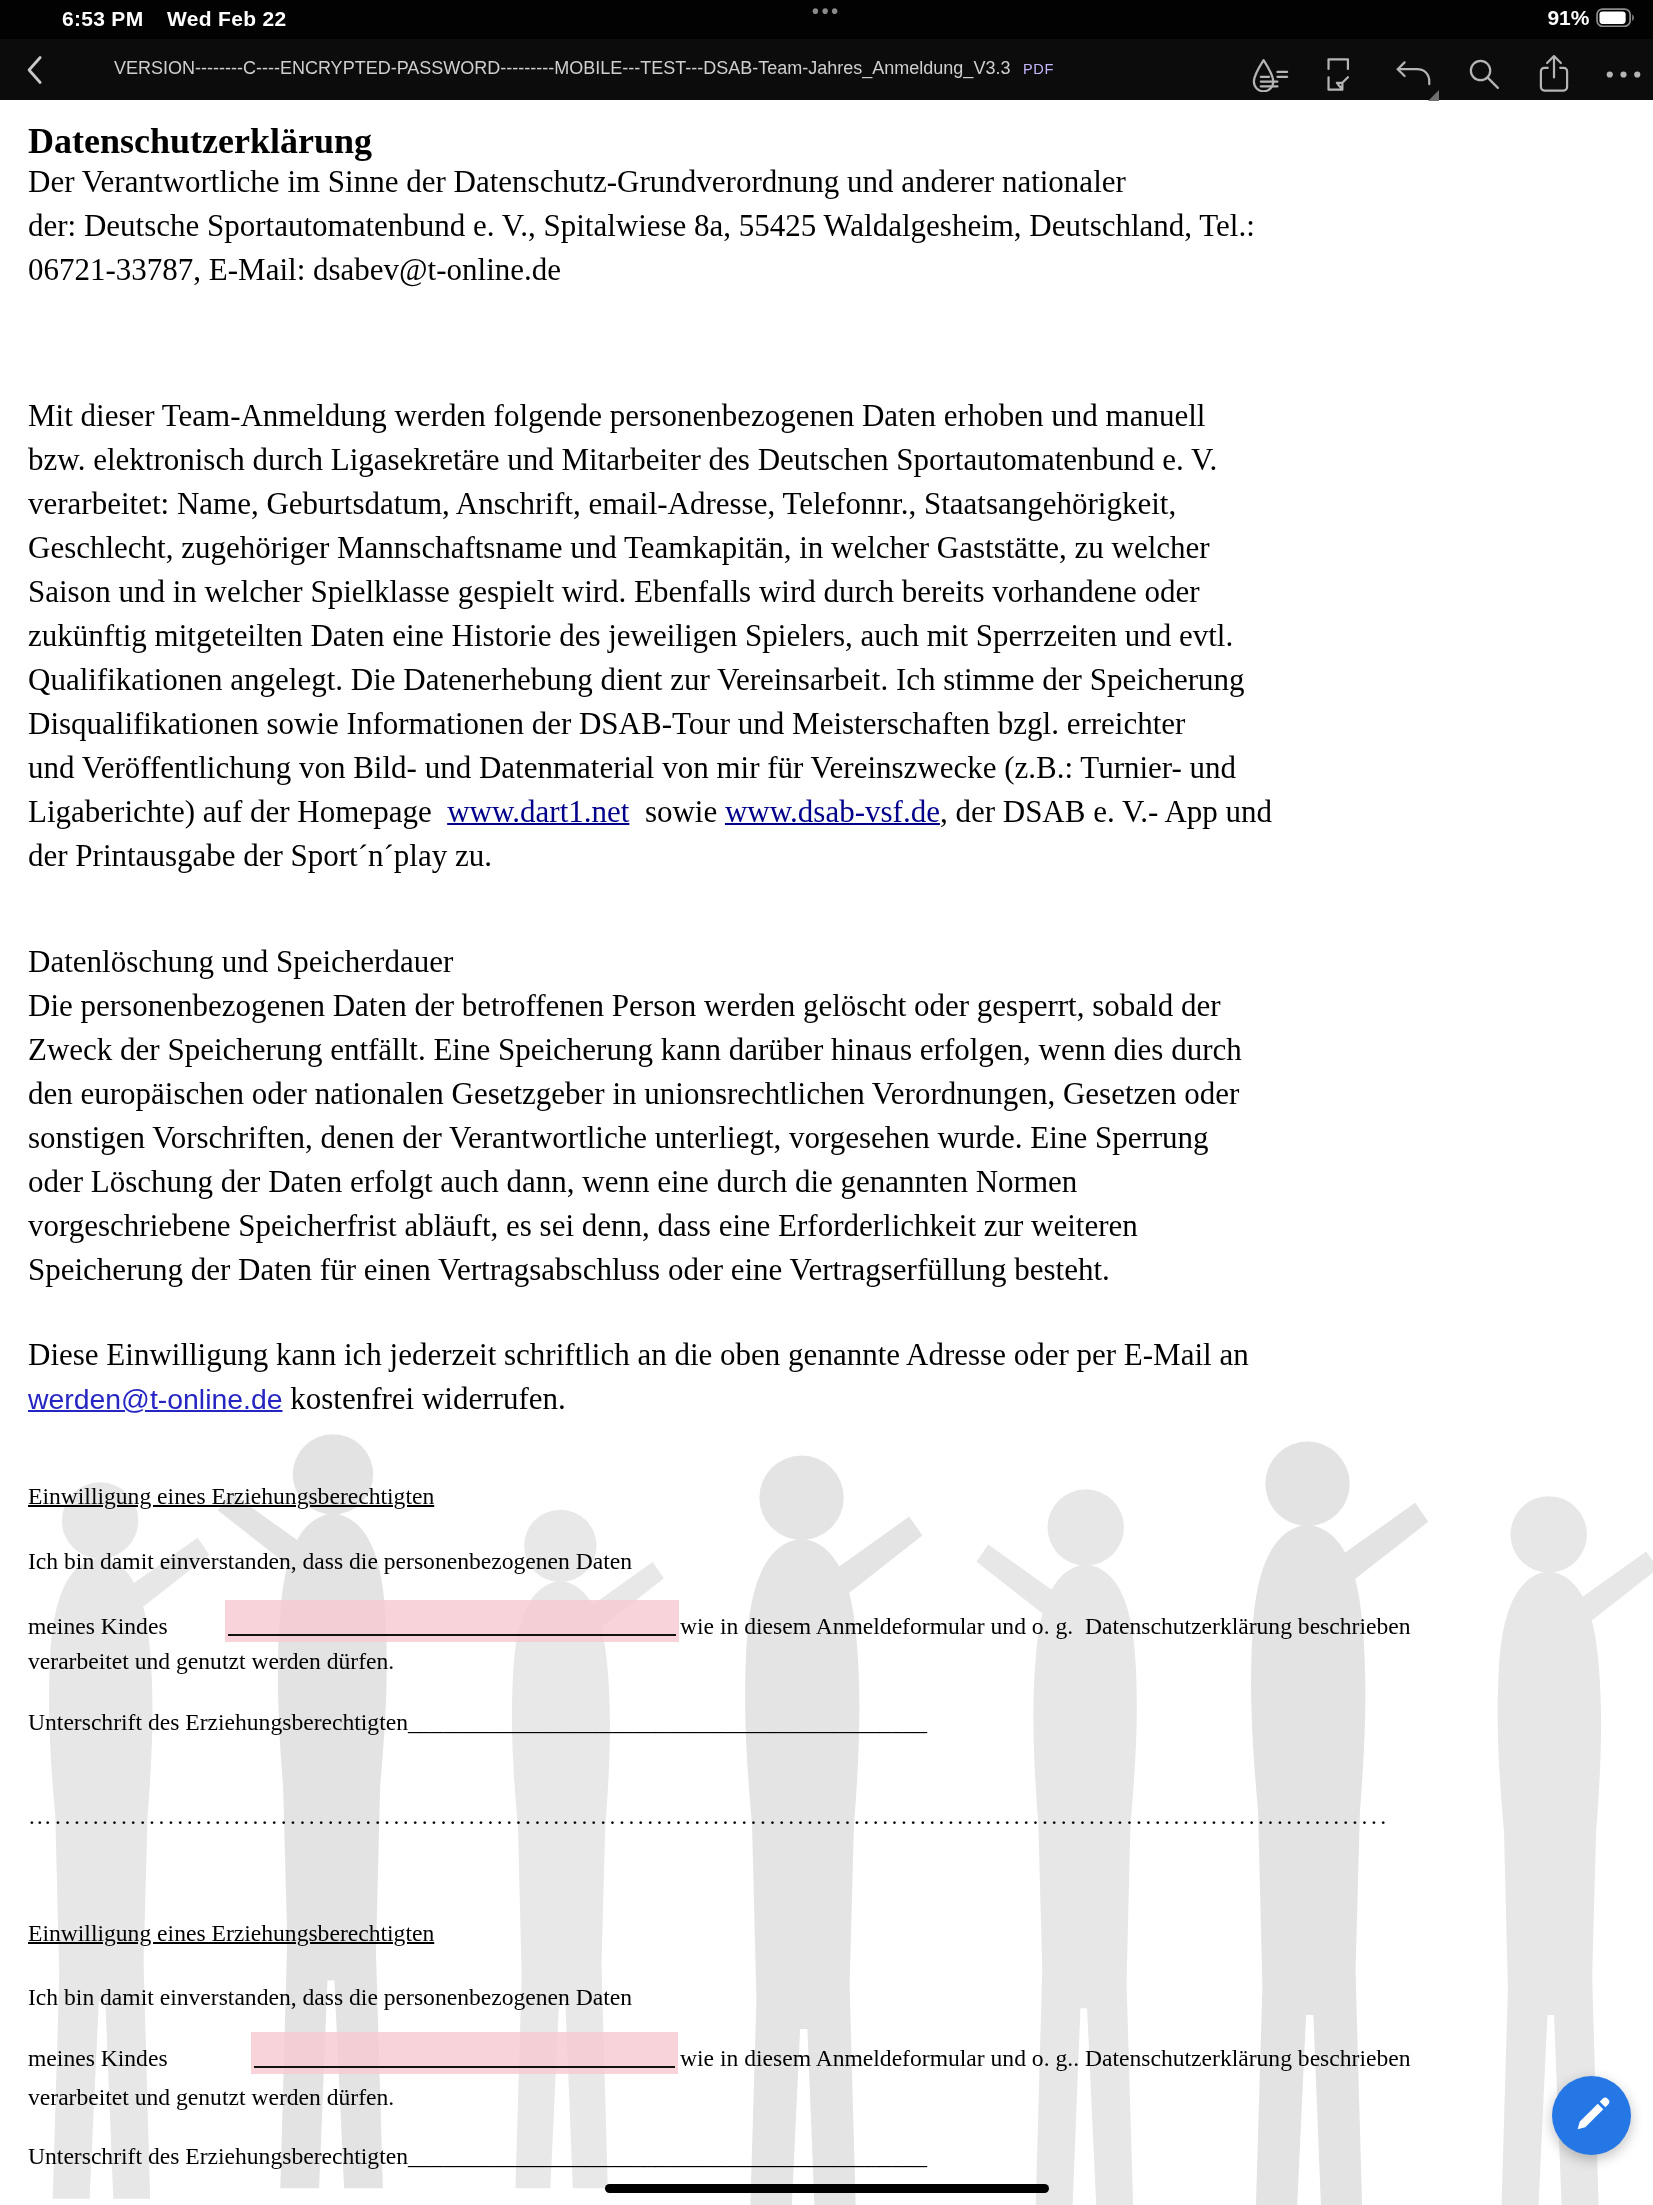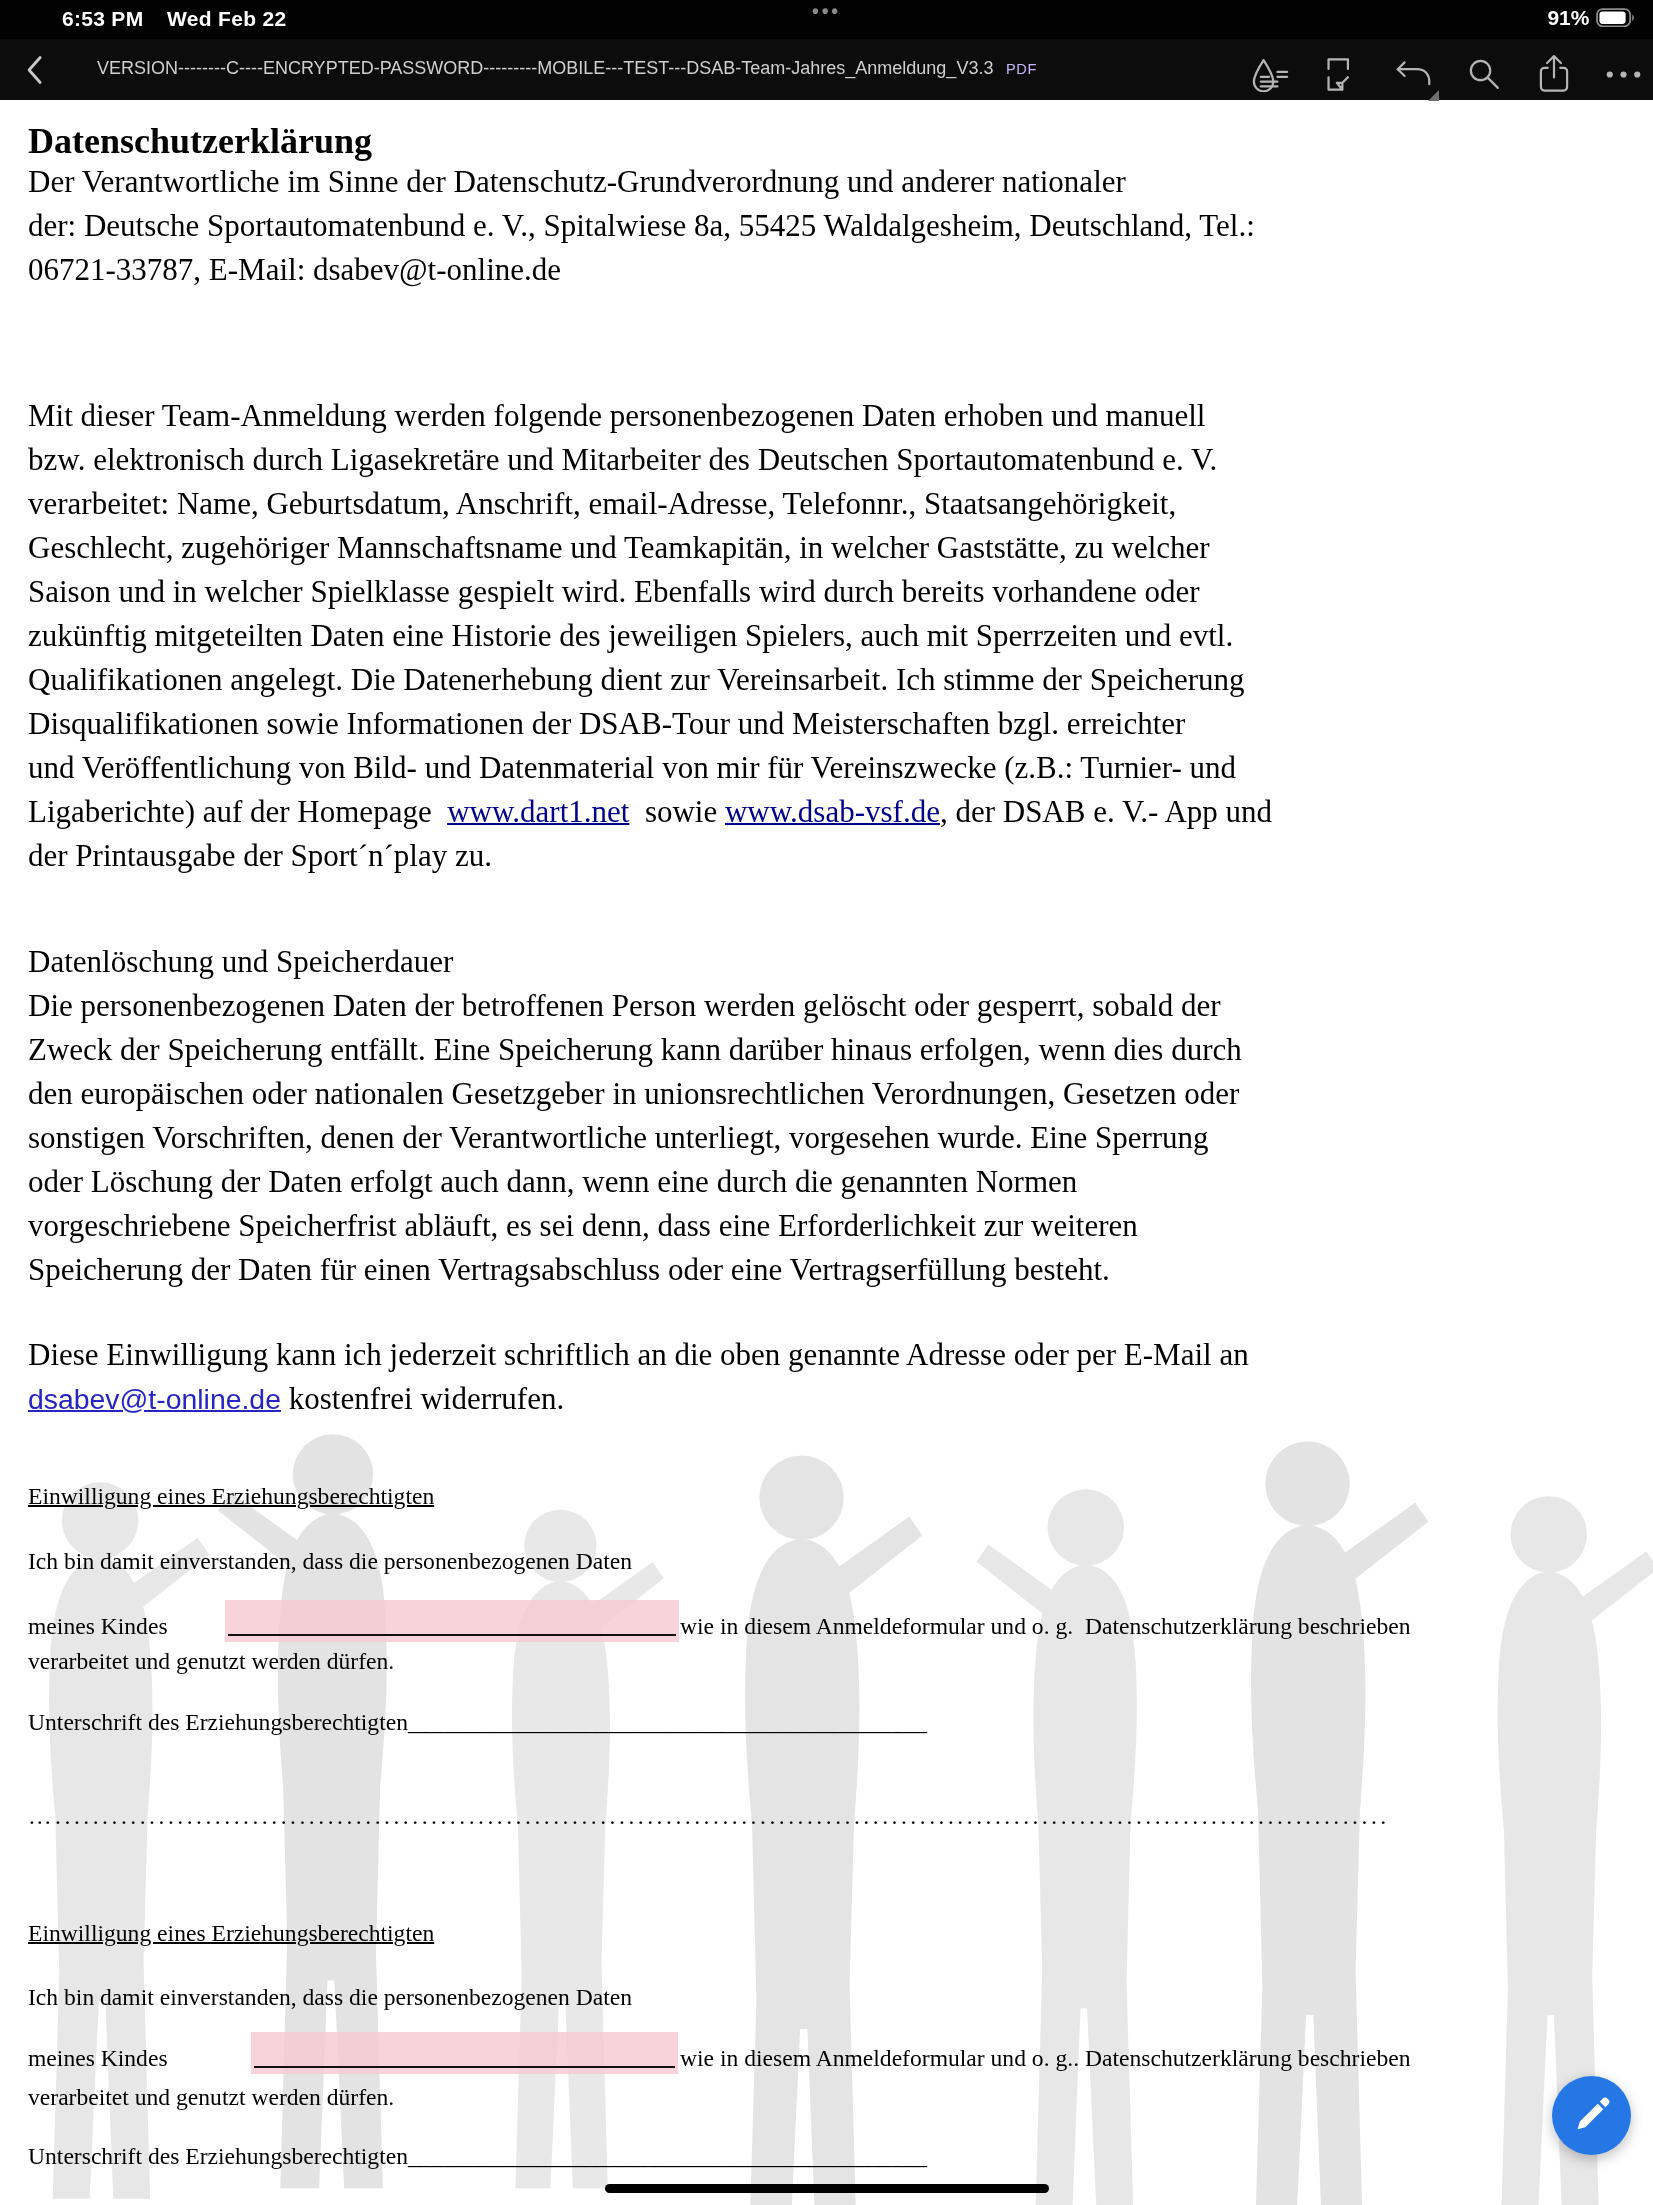--- a/index.html
+++ b/index.html
@@ -8,21 +8,21 @@
   
   .status-bar{position:absolute;top:0;left:0;width:1653px;height:39px;background:#020202;
               font-family:"Liberation Sans","DejaVu Sans",sans-serif;color:#fff;}
   .sb-left{position:absolute;left:25px;top:7px;display:flex;gap:23.6px;font-size:21px;font-weight:bold;letter-spacing:0.3px;margin-left:37px;}
   .sb-dots{position:absolute;left:50%;transform:translateX(-50%);top:0px;color:#8a8a8a;font-size:19.4px;letter-spacing:2.8px;font-weight:bold;}
   .sb-right{position:absolute;right:16.6px;top:5.5px;display:flex;align-items:center;gap:7px;}
   .sb-batt-label{font-size:21px;font-weight:bold;}
   .toolbar{position:absolute;top:39px;left:0;width:1653px;height:61px;background:#0c0c0c;
            font-family:"Liberation Sans","DejaVu Sans",sans-serif;}
   .tb-back{position:absolute;left:18px;top:12.5px;width:36px;height:36px;cursor:pointer;}
-  .tb-title{position:absolute;left:97px;top:19.4px;display:flex;align-items:baseline;gap:12.5px;white-space:nowrap;}
+  .tb-title{position:absolute;left:114px;top:19.4px;display:flex;align-items:baseline;gap:12.5px;white-space:nowrap;}
   .tb-filename{color:#cfcfcf;font-size:18px;}
   .tb-badge{color:#c4b5fd;font-size:14.6px;letter-spacing:0.7px;}
   .tb-icon{position:absolute;top:14px;width:44px;height:42px;display:flex;align-items:center;justify-content:center;cursor:pointer;}
   .tb-icon svg{stroke:#b5b5b5;fill:none;stroke-width:3.2;stroke-linecap:round;stroke-linejoin:round;}
   .undo-corner{position:absolute;right:-4.2px;bottom:-5.5px;width:0;height:0;
                border-left:11px solid transparent;border-bottom:11px solid #6f6f6f;}
   
   .doc-title{position:absolute;left:28px;top:96px;font-size:36px;font-weight:bold;line-height:42px;text-align:right;}
   .para{position:absolute;left:28px;right:14px;}
   .bl{font-size:31px;line-height:44px;white-space:pre;}
@@ -164,21 +164,21 @@
     <div class="bl">Zweck der Speicherung entfällt. Eine Speicherung kann darüber hinaus erfolgen, wenn dies durch</div>
     <div class="bl">den europäischen oder nationalen Gesetzgeber in unionsrechtlichen Verordnungen, Gesetzen oder</div>
     <div class="bl">sonstigen Vorschriften, denen der Verantwortliche unterliegt, vorgesehen wurde. Eine Sperrung</div>
     <div class="bl">oder Löschung der Daten erfolgt auch dann, wenn eine durch die genannten Normen</div>
     <div class="bl">vorgeschriebene Speicherfrist abläuft, es sei denn, dass eine Erforderlichkeit zur weiteren</div>
     <div class="bl">Speicherung der Daten für einen Vertragsabschluss oder eine Vertragserfüllung besteht.</div>
   </div>
 
   <div class="para" style="top:1333px">
     <div class="bl">Diese Einwilligung kann ich jederzeit schriftlich an die oben genannte Adresse oder per E-Mail an</div>
-    <div class="bl"><a class="emaillink">dsabev@t-online.de</a><span> kostenfrei widerrufen.</span></div>
+    <div class="bl"><a class="emaillink">werden@t-online.de</a><span> kostenfrei widerrufen.</span></div>
   </div>
 
   <div class="cl c-head" style="top:1481px">Einwilligung eines Erziehungsberechtigten</div>
   <div class="cl" style="top:1546px">Ich bin damit einverstanden, dass die personenbezogenen Daten</div>
   <div class="kind-row" style="top:1600px">
     <span class="kind-label">meines Kindes </span>
     <div class="blank-field" style="left:197px;width:454px">
       <div class="field-line"></div>
     </div>
     <span class="after-field">wie in diesem Anmeldeformular und o. g.  Datenschutzerklärung beschrieben</span>

